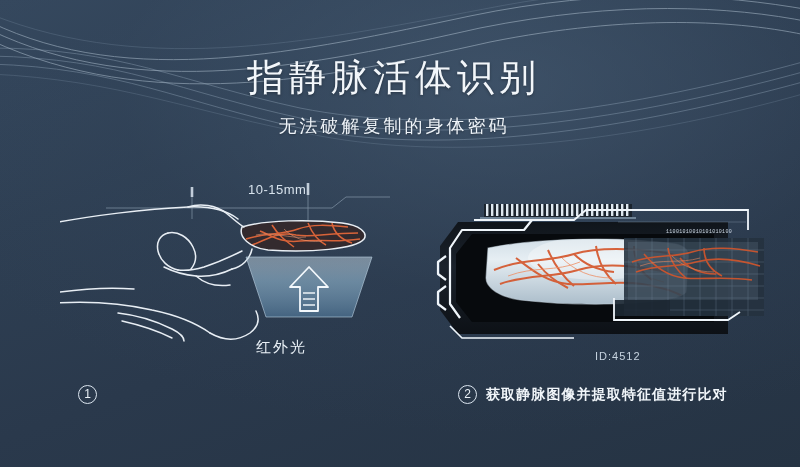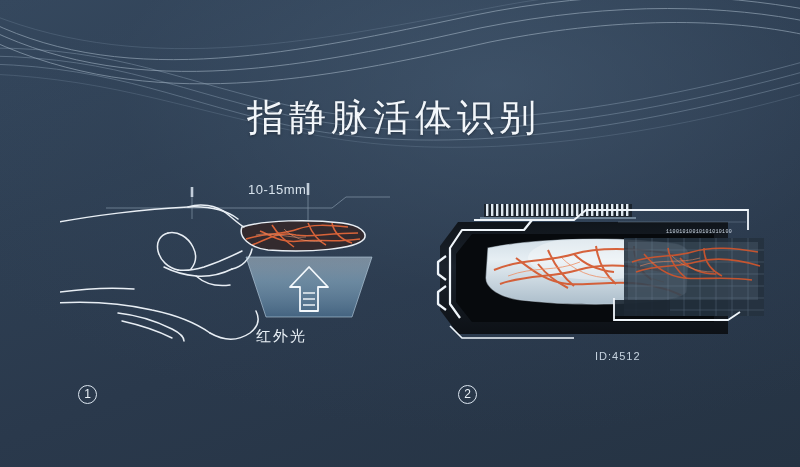--- a/index.html
+++ b/index.html
@@ -28,21 +28,20 @@
     pointer-events: none;
   }
 
   
   .title-block {
     position: absolute;
     left: 0;
     top: 56px;
     width: 788px;
     text-align: center;
-    margin-top: 40px;
   }
   .main-title {
     font-size: 37px;
     letter-spacing: 5px;
     font-weight: 300;
     color: #f2f6fa;
     line-height: 1.2;
     text-shadow: 0 1px 3px rgba(0,0,0,0.35);
   }
   .sub-title {
@@ -67,21 +66,21 @@
     left: 248px;
     top: 182px;
     font-size: 13px;
     letter-spacing: 0.5px;
     color: #d7e2ec;
     white-space: nowrap;
   }
   .ir-label {
     position: absolute;
     left: 256px;
-    top: 327px;
+    top: 338px;
     font-size: 15px;
     letter-spacing: 2px;
     color: #eaf1f7;
     white-space: nowrap;
   }
 
   
   #right-art {
     position: absolute;
     left: 428px;
@@ -158,20 +157,21 @@
       <path d="M-10,64 C120,68 180,102 300,128 C430,154 600,138 810,80"></path>
     </g>
     <g fill="none" stroke="#8ea4b8" stroke-width="0.7" opacity="0.32">
       <path d="M-10,14 C150,78 320,40 500,6 C630,-18 730,-14 810,0"></path>
       <path d="M-10,74 C120,80 190,112 320,136 C450,160 620,146 810,92"></path>
     </g>
   </svg>
 
   <div class="title-block">
     <div class="main-title">指静脉活体识别</div>
+    <div class="sub-title">无法破解复制的身体密码</div>
   </div>
 
   <svg id="left-art" viewBox="0 0 380 190">
 
     <defs>
       <linearGradient id="fingerGrad" x1="0" y1="0" x2="0" y2="1">
         <stop offset="0%" stop-color="#2c3c50"></stop>
         <stop offset="45%" stop-color="#3a4c61"></stop>
         <stop offset="100%" stop-color="#2a394c"></stop>
       </linearGradient>
@@ -395,15 +395,16 @@
 
   <div class="binary-label">11001010010101010100</div>
   <div class="id-label">ID:4512</div>
 
   <div class="caption" id="caption-1">
     <span class="caption-num">1</span>
   </div>
 
   <div class="caption" id="caption-2">
     <span class="caption-num">2</span>
+    <span class="caption-text">获取静脉图像并提取特征值进行比对</span>
   </div>
 
 </div>
 
 </body></html>

